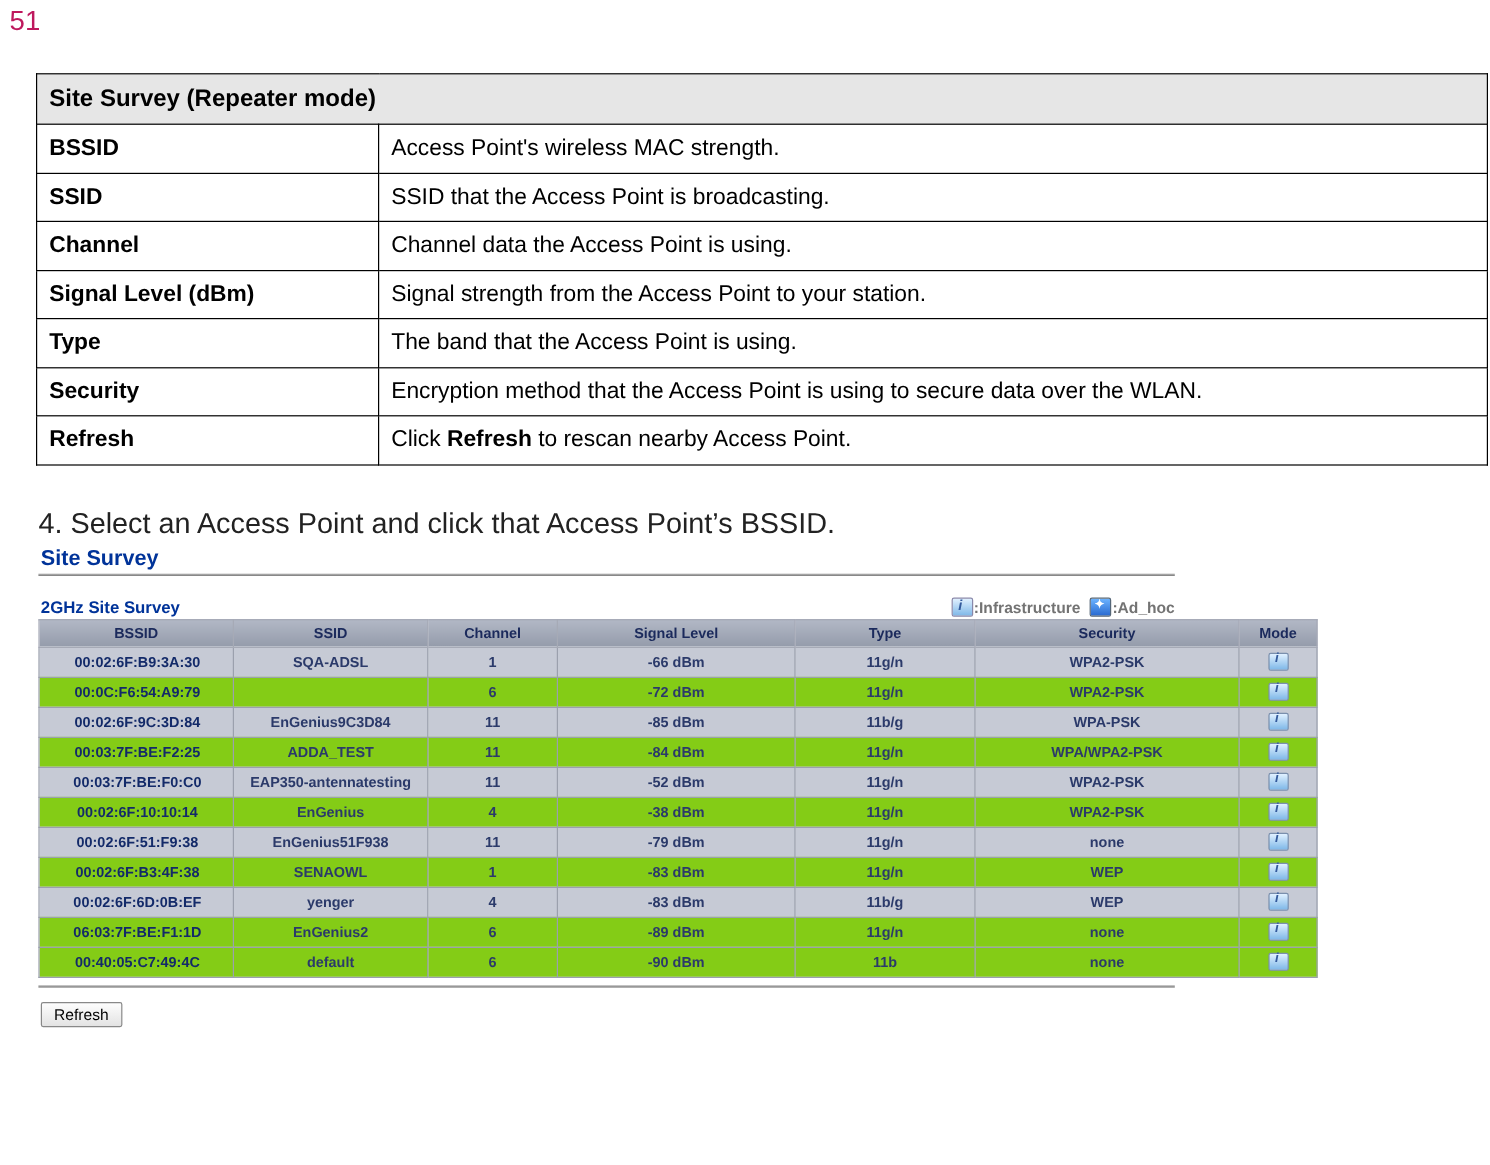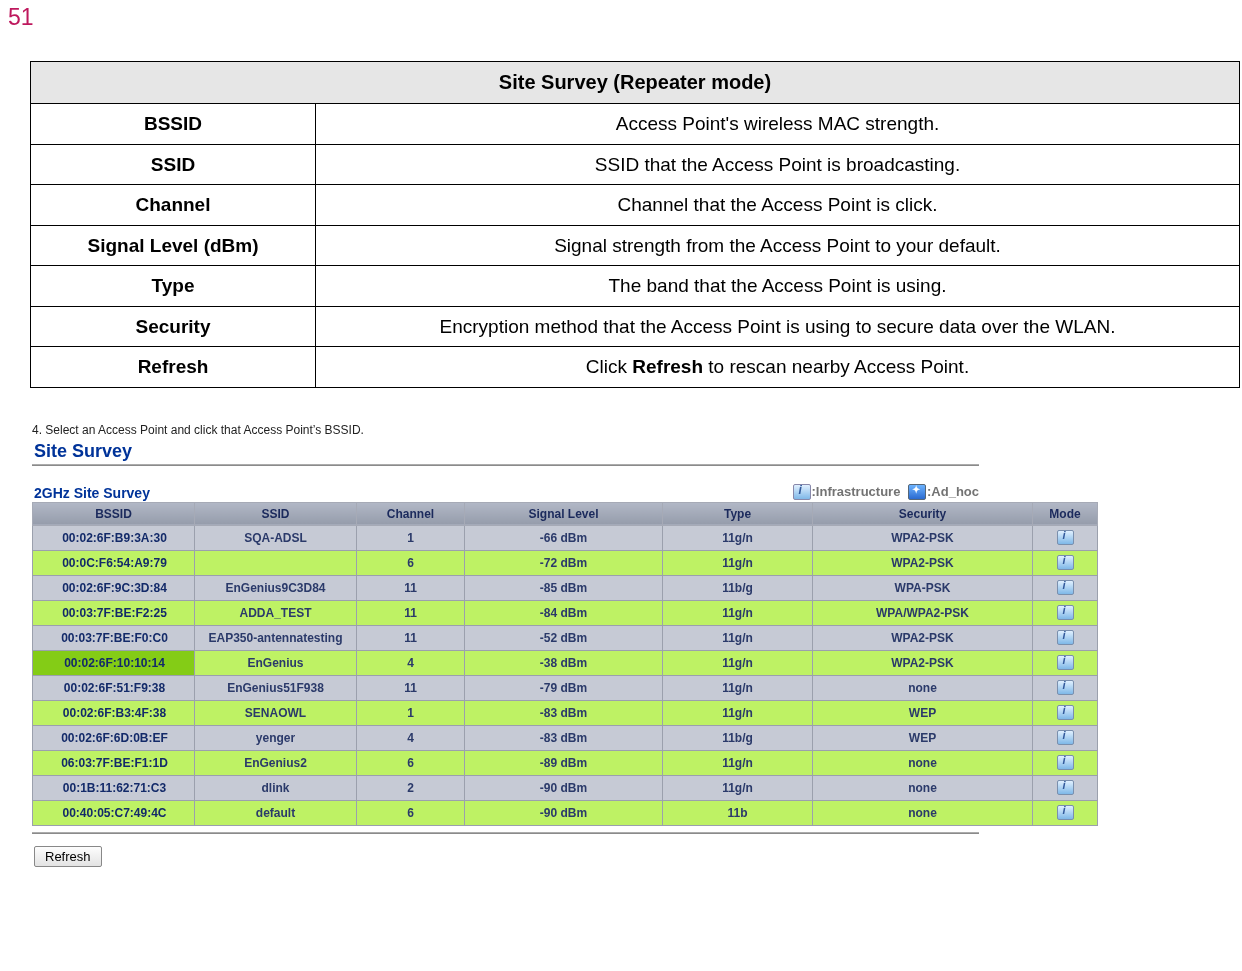--- a/index.html
+++ b/index.html
@@ -5,42 +5,42 @@
   html,body{margin:0;padding:0;background:#fff;color:#000;font-family:"Segoe UI",Arial,sans-serif;font-size:16px;}
   .page{width:1242px;padding:4px 0 40px 0;position:relative;}
   .page-num{font-size:23px;margin:0 0 30px 8px;color:#be185d;}
 
   
   .desc-table{border-collapse:collapse;width:1210px;margin:0 30px 0 30px;border:1px solid #000;}
   .desc-table th,.desc-table td{border:1px solid #000;padding:6px 10px 6px 10px;text-align:left;font-size:19px;vertical-align:middle;}
   .desc-table .head-row th{background:#e6e6e6;font-weight:bold;font-size:20px;}
   .desc-table .lab{font-weight:bold;width:264px;}
   .desc-table .val b{font-weight:bold;}
-  .desc-table td,.desc-table th{line-height:1.45;text-align:center;}
-
-  .step-text{font-size:12px;margin:35px 0 4px 32px;color:#222;}
+  .desc-table td,.desc-table th{line-height:1.45;}
+
+  .step-text{font-size:24px;margin:35px 0 4px 32px;color:#222;}
 
   
   .surv-wrap{margin-left:32px;width:947px;}
   .surv-title{color:#003399;font-weight:bold;font-size:18px;font-family:Verdana,Arial,sans-serif;margin:2px 0 2px 2px;}
   .surv-rule{height:2px;background:linear-gradient(#bcbcbc,#7a7a7a);margin:2px 0 18px 0;}
   .surv-rule.btm{margin:6px 0 12px 0;}
   .surv-subhead{color:#003399;font-weight:bold;font-size:14px;font-family:Verdana,Arial,sans-serif;display:inline-block;margin-left:2px;}
   .surv-legend{float:right;font-size:13px;color:#737373;font-weight:bold;font-family:Verdana,Arial,sans-serif;}
   .legend-icon{display:inline-block;width:16px;height:14px;vertical-align:middle;margin:0 1px 2px 4px;border-radius:2px;position:relative;}
   .legend-icon.infra{background:linear-gradient(#e0f0ff,#7fb8e8);border:1px solid #88a;}
   .legend-icon.infra::after{content:"i";position:absolute;left:5px;top:-2px;color:#335a9c;font-style:italic;font-weight:bold;font-size:12px;}
   .legend-icon.adhoc{background:linear-gradient(#6cb3ff,#2a6ad0);border:1px solid #567;}
   .legend-icon.adhoc::after{content:"✦";position:absolute;left:3px;top:-1px;color:#fff;font-size:10px;}
   .clearfix::after{content:"";display:block;clear:both;}
 
   .grid{border-collapse:collapse;width:100%;font-family:Verdana,Arial,sans-serif;font-size:12px;border:1px solid #878c99;table-layout:fixed;}
   .grid th{background:linear-gradient(#b2b8c6,#959cab);color:#1b2a5c;font-weight:bold;font-size:12px;padding:4px 4px;border:1px solid #a6aab6;text-align:center;}
   .grid td{background:#c6cad5;color:#2b3a6a;font-weight:bold;text-align:center;padding:4px 4px;border:1px solid #9ba0ad;height:16px;}
-  .grid tr.alt td{background:#bef264;}
+  .grid tr.alt td{background:#84cc16;}
   .grid td.left{text-align:center;padding-left:6px;}
   .grid .bssid-link{color:#132a69;}
   .grid tr.sel td.bssid-cell{background:#84cc16;color:#322;}
   .mode-icon{display:inline-block;width:15px;height:13px;background:linear-gradient(#e0f0ff,#7fb8e8);border:1px solid #7a8fad;border-radius:2px;vertical-align:middle;position:relative;}
   .mode-icon::after{content:"i";position:absolute;left:5px;top:-2px;color:#335a9c;font-style:italic;font-weight:bold;font-size:11px;}
 
   .refresh-btn{margin:0 0 0 2px;padding:2px 10px;font-size:13px;border:1px solid #888;border-radius:2px;background:linear-gradient(#fdfdfd,#e3e3e3);cursor:pointer;font-family:Arial,sans-serif;}
   col.c-bssid{width:162px}col.c-ssid{width:162px}col.c-ch{width:108px}col.c-sig{width:198px}col.c-type{width:150px}col.c-sec{width:220px}col.c-mode{width:65px}
 </style>
 </head>
@@ -59,25 +59,25 @@
         <tr>
           <td class="lab">BSSID</td>
           <td class="val">Access Point's wireless MAC strength.</td>
         </tr>
         <tr>
           <td class="lab">SSID</td>
           <td class="val">SSID that the Access Point is broadcasting.</td>
         </tr>
         <tr>
           <td class="lab">Channel</td>
-          <td class="val">Channel that the Access Point is click.</td>
+          <td class="val">Channel data the Access Point is using.</td>
         </tr>
         <tr>
           <td class="lab">Signal Level (dBm)</td>
-          <td class="val">Signal strength from the Access Point to your default.</td>
+          <td class="val">Signal strength from the Access Point to your station.</td>
         </tr>
         <tr>
           <td class="lab">Type</td>
           <td class="val">The band that the Access Point is using.</td>
         </tr>
         <tr>
           <td class="lab">Security</td>
           <td class="val">Encryption method that the Access Point is using to secure data over the WLAN.</td>
         </tr>
         <tr>
@@ -206,29 +206,20 @@
           </tr>
           <tr class="alt">
             <td class="left bssid-cell"><span class="bssid-link">06:03:7F:BE:F1:1D</span></td>
             <td>EnGenius2</td>
             <td>6</td>
             <td>-89 dBm</td>
             <td>11g/n</td>
             <td>none</td>
             <td><span class="mode-icon"></span></td>
           </tr>
-          <tr>
-            <td class="left bssid-cell"><span class="bssid-link">00:1B:11:62:71:C3</span></td>
-            <td>dlink</td>
-            <td>2</td>
-            <td>-90 dBm</td>
-            <td>11g/n</td>
-            <td>none</td>
-            <td><span class="mode-icon"></span></td>
-          </tr>
           <tr class="alt">
             <td class="left bssid-cell"><span class="bssid-link">00:40:05:C7:49:4C</span></td>
             <td>default</td>
             <td>6</td>
             <td>-90 dBm</td>
             <td>11b</td>
             <td>none</td>
             <td><span class="mode-icon"></span></td>
           </tr>
         </tbody>

